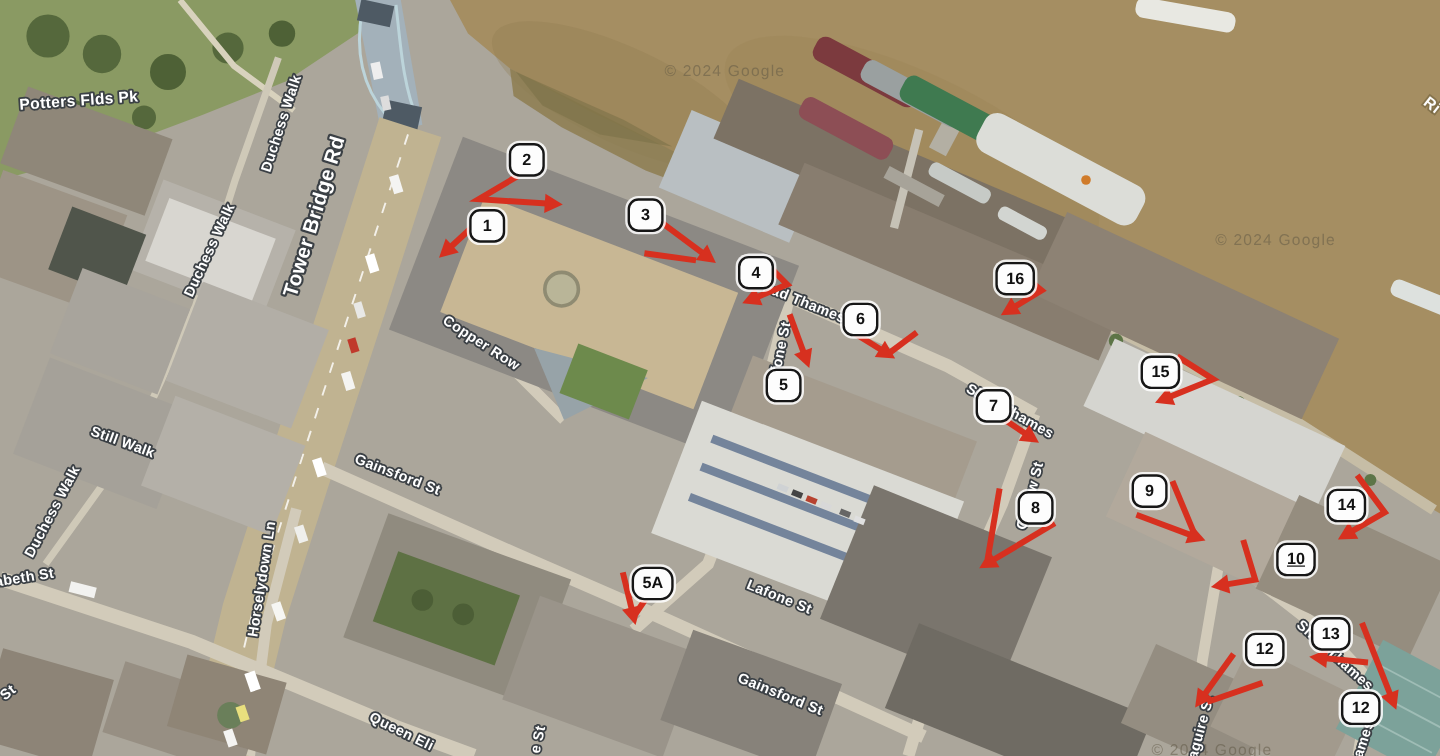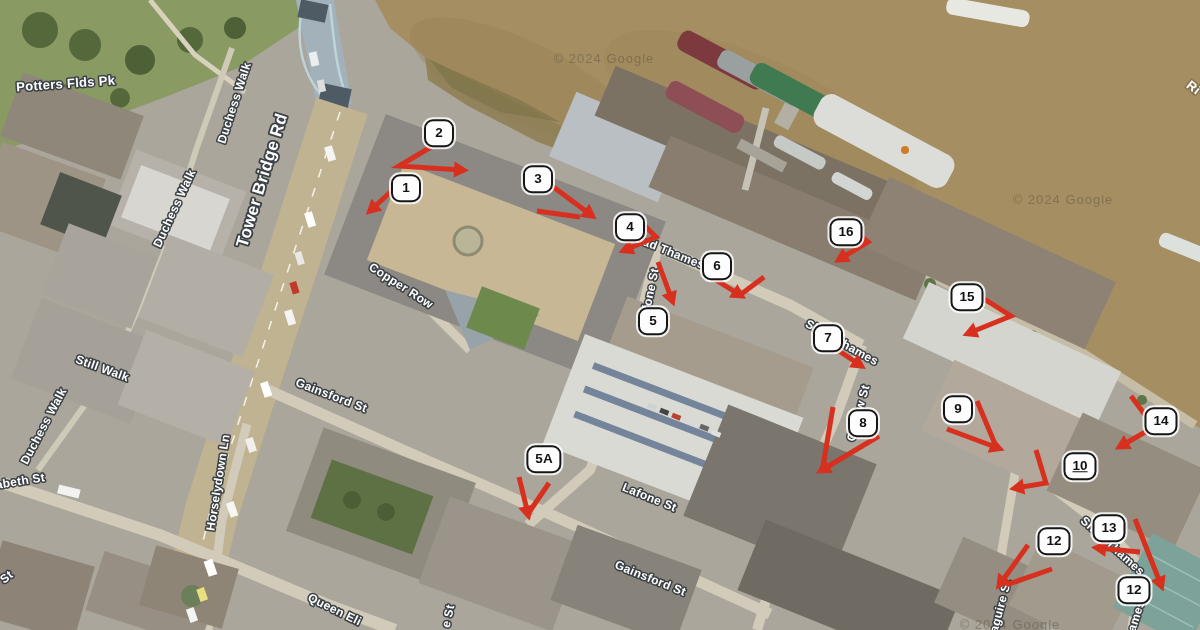--- a/index.html
+++ b/index.html
@@ -252,26 +252,26 @@
         <polyline points="549,483 530,511" fill="none" stroke="#d7301f" stroke-width="5" stroke-linecap="butt"></polyline>
       </g>
 </svg>
 
 <div id="marker-layer">
       <div class="map-marker" style="left: 406px; top: 188px;">1</div>
       <div class="map-marker" style="left: 439px; top: 133px;">2</div>
       <div class="map-marker" style="left: 538px; top: 179px;">3</div>
       <div class="map-marker" style="left: 630px; top: 227px;">4</div>
       <div class="map-marker" style="left: 653px; top: 321px;">5</div>
-      <div class="map-marker" style="left: 544px; top: 459px;">5A</div>
+      <div class="map-marker" style="left: 544px; top: 486px; border-radius: 11px;">5A</div>
       <div class="map-marker" style="left: 717px; top: 266px;">6</div>
       <div class="map-marker" style="left: 828px; top: 338px;">7</div>
       <div class="map-marker" style="left: 863px; top: 423px;">8</div>
       <div class="map-marker" style="left: 958px; top: 409px;">9</div>
       <div class="map-marker" style="left: 1080px; top: 466px; text-decoration: underline;">10</div>
       <div class="map-marker" style="left: 1054px; top: 541px;">12</div>
       <div class="map-marker" style="left: 1109px; top: 528px;">13</div>
       <div class="map-marker" style="left: 1134px; top: 590px;">12</div>
-      <div class="map-marker" style="left: 1122px; top: 421px; margin-left: 39px;">14</div>
-      <div class="map-marker" style="left: 967px; top: 297px;">15</div>
+      <div class="map-marker" style="left: 1122px; top: 421px;">14</div>
+      <div class="map-marker" style="left: 967px; top: 310px;">15</div>
       <div class="map-marker" style="left: 846px; top: 232px;">16</div>
     </div>
 </div>
 
 </body></html>

